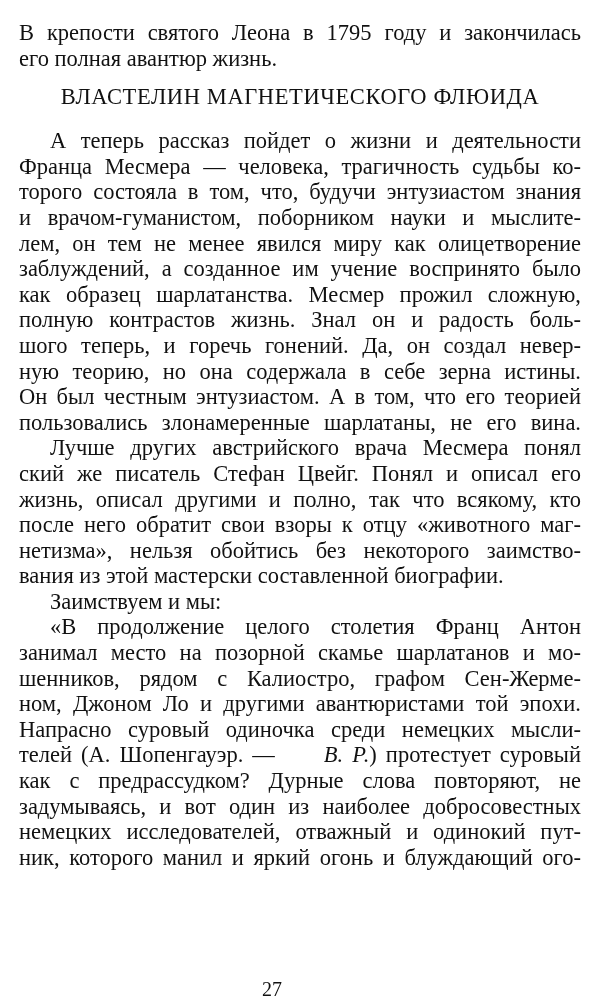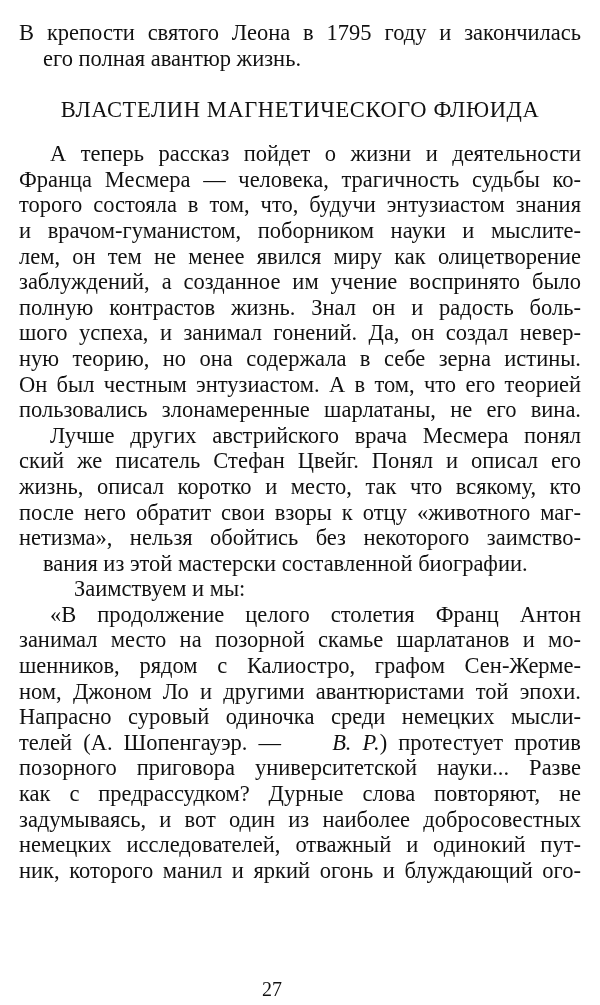--- a/index.html
+++ b/index.html
@@ -3,24 +3,24 @@
 <meta charset="utf-8">
 <style>
   html, body { margin: 0; padding: 0; background: #ffffff; }
   body { width: 600px; height: 1005px; overflow: hidden; position: relative; }
   .page {
     position: absolute; left: 19px; top: 20px; width: 562px;
     font-family: "Liberation Serif", "DejaVu Serif", serif;
     font-size: 22.5px; line-height: 25.6px; color: #111;
   }
   .line { display: block; white-space: nowrap; text-align: justify; text-align-last: justify; height: 25.6px; }
-  .line.last { text-align-last: left; margin-left: 24px; }
+  .line.last { text-align-last: left; }
   .indent { padding-left: 31px; font-family: Liberation Serif, serif; }
   .heading {
-    margin-top: 26px; margin-bottom: 18px;
+    margin-top: 13px; margin-bottom: 18px;
     text-align: center; font-size: 22.5px; letter-spacing: 0.6px;
     height: 26px; line-height: 26px;
   }
   .pagenum {
     position: absolute; left: 0; width: 544px; top: 978px;
     text-align: center; font-family: "Liberation Serif", serif; font-size: 20px; color: #111;
   }
   i { font-style: italic; margin-left: 40px; }
 </style>
 </head>
@@ -34,48 +34,48 @@
 
   <div class="heading">ВЛАСТЕЛИН МАГНЕТИЧЕСКОГО ФЛЮИДА</div>
 
   <div>
     <span class="line indent">А теперь рассказ пойдет о жизни и деятельности</span>
     <span class="line">Франца Месмера — человека, трагичность судьбы ко-</span>
     <span class="line">торого состояла в том, что, будучи энтузиастом знания</span>
     <span class="line">и врачом-гуманистом, поборником науки и мыслите-</span>
     <span class="line">лем, он тем не менее явился миру как олицетворение</span>
     <span class="line">заблуждений, а созданное им учение воспринято было</span>
+    <span class="line">как образец шарлатанства. Месмер прожил сложную,</span>
     <span class="line">полную контрастов жизнь. Знал он и радость боль-</span>
-    <span class="line">шого успеха, и занимал гонений. Да, он создал невер-</span>
+    <span class="line">шого теперь, и горечь гонений. Да, он создал невер-</span>
     <span class="line">ную теорию, но она содержала в себе зерна истины.</span>
     <span class="line">Он был честным энтузиастом. А в том, что его теорией</span>
     <span class="line">пользовались злонамеренные шарлатаны, не его вина.</span>
   </div>
 
   <div>
     <span class="line indent">Лучше других австрийского врача Месмера понял</span>
     <span class="line">ский же писатель Стефан Цвейг. Понял и описал его</span>
-    <span class="line">жизнь, описал коротко и место, так что всякому, кто</span>
+    <span class="line">жизнь, описал другими и полно, так что всякому, кто</span>
     <span class="line">после него обратит свои взоры к отцу «животного маг-</span>
     <span class="line">нетизма», нельзя обойтись без некоторого заимство-</span>
     <span class="line last">вания из этой мастерски составленной биографии.</span>
   </div>
 
   <div>
     <span class="line indent last">Заимствуем и мы:</span>
   </div>
 
   <div>
     <span class="line indent">«В продолжение целого столетия Франц Антон</span>
     <span class="line">занимал место на позорной скамье шарлатанов и мо-</span>
     <span class="line">шенников, рядом с Калиостро, графом Сен-Жерме-</span>
     <span class="line">ном, Джоном Ло и другими авантюристами той эпохи.</span>
     <span class="line">Напрасно суровый одиночка среди немецких мысли-</span>
-    <span class="line"><span>телей (А. Шопенгауэр. — </span><i>В. Р.</i><span>) протестует против</span></span>
-    <span class="line">позорного приговора университетской науки... Разве</span>
+    <span class="line"><span>телей (А. Шопенгауэр. — </span><i>В. Р.</i><span>) протестует суровый</span></span>
     <span class="line">как с предрассудком? Дурные слова повторяют, не</span>
     <span class="line">задумываясь, и вот один из наиболее добросовестных</span>
     <span class="line">немецких исследователей, отважный и одинокий пут-</span>
     <span class="line">ник, которого манил и яркий огонь и блуждающий ого-</span>
 
   </div>
 </div>
 
 <div class="pagenum">27</div>
 

